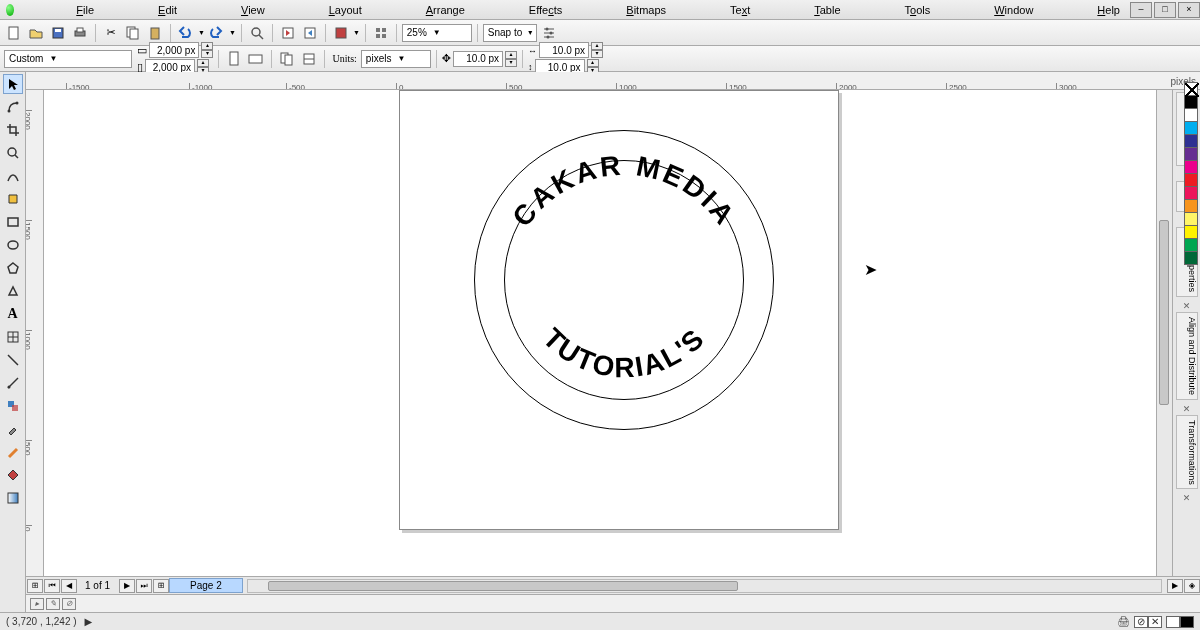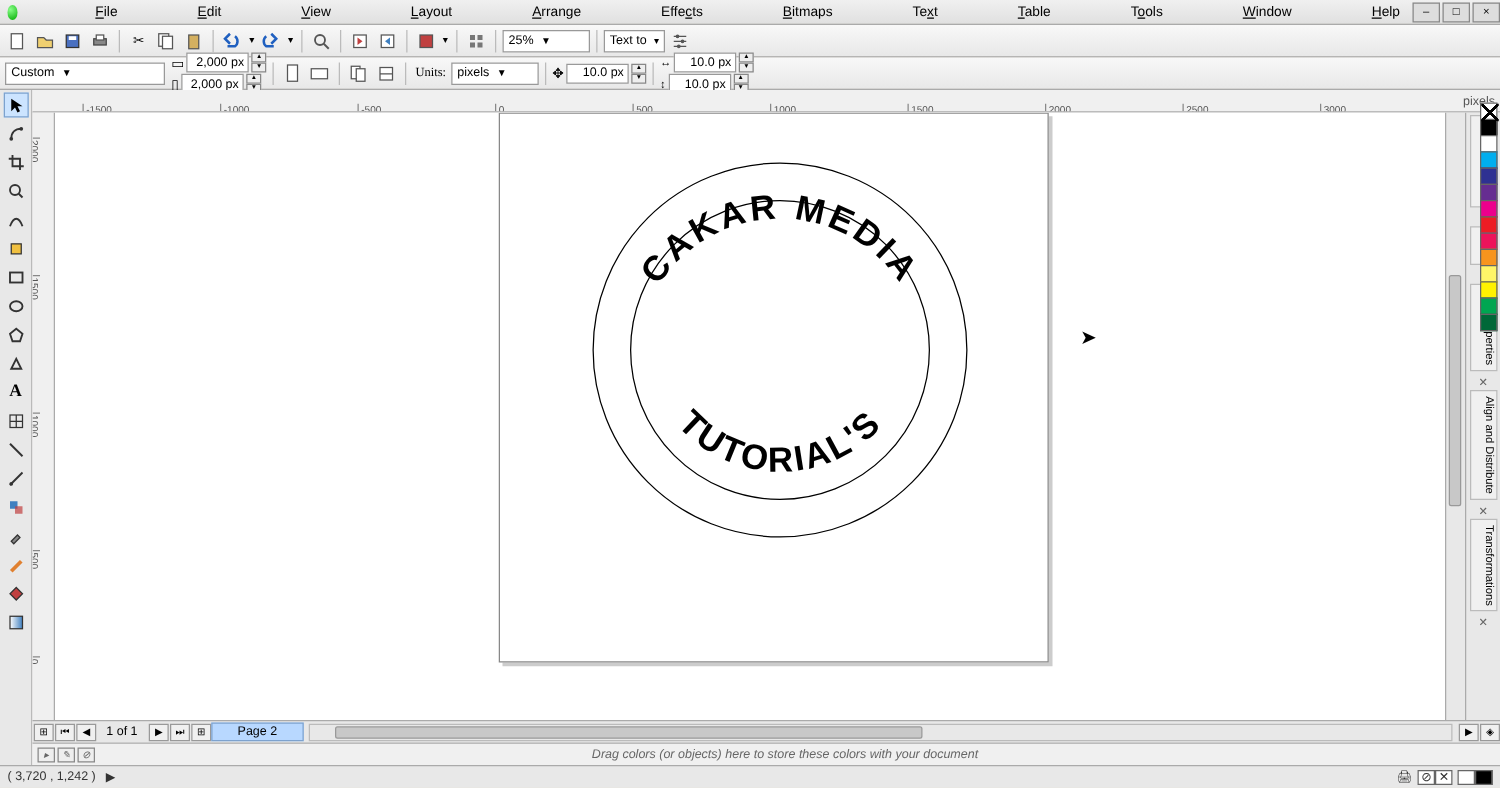--- a/index.html
+++ b/index.html
@@ -187,21 +187,21 @@
         <rect x="8" y="8" width="4" height="4" fill="#777"></rect>
       </svg>
     </div>
   <div class="tool-sep"></div>
   <div class="dropdown" style="width:70px">
       <span>25%</span>
       <span class="arrow">▼</span>
     </div>
   <div class="tool-sep"></div>
   <div class="dropdown">
-      <span>Text to</span>
+      <span>Snap to</span>
       <span class="arrow">▾</span>
     </div>
   <div class="tool-btn">
       <svg width="14" height="14">
         <line x1="2" y1="3" x2="12" y2="3" stroke="#555"></line>
         <line x1="2" y1="7" x2="12" y2="7" stroke="#555"></line>
         <line x1="2" y1="11" x2="12" y2="11" stroke="#555"></line>
         <circle cx="5" cy="3" r="1.5" fill="#555"></circle>
         <circle cx="9" cy="7" r="1.5" fill="#555"></circle>
         <circle cx="6" cy="11" r="1.5" fill="#555"></circle>
@@ -399,21 +399,21 @@
               <stop offset="1" stop-color="#4080c0"></stop>
             </linearGradient>
           </defs>
         </svg>
       </div>
   </div>
 
   <div class="canvas-area">
     <div class="ruler-h">
       <div class="tick" style="left:40px">-1500</div>
-      <div class="tick" style="left:150px">-1000</div>
+      <div class="tick" style="left:163px">-1000</div>
       <div class="tick" style="left:260px">-500</div>
       <div class="tick" style="left:370px">0</div>
       <div class="tick" style="left:480px">500</div>
       <div class="tick" style="left:590px">1000</div>
       <div class="tick" style="left:700px">1500</div>
       <div class="tick" style="left:810px">2000</div>
       <div class="tick" style="left:920px">2500</div>
       <div class="tick" style="left:1030px">3000</div>
       <div class="units">pixels</div>
     </div>
@@ -475,21 +475,20 @@
       <div class="nav-btn">▶</div>
       <div class="nav-btn">◈</div>
     </div>
 
     <div class="color-dock">
       <div class="dock-icons">
         <div>▸</div>
         <div>✎</div>
         <div>⊘</div>
       </div>
-      <span style="margin:0 auto">Drag colors (or objects) here to store these colors with your document</span>
     </div>
   </div>
 
 </div>
 
 <div class="color-palette">
   <div class="sw none"></div>
   <div class="sw" style="background:#000"></div>
   <div class="sw" style="background:#fff"></div>
   <div class="sw" style="background:#00aeef"></div>

